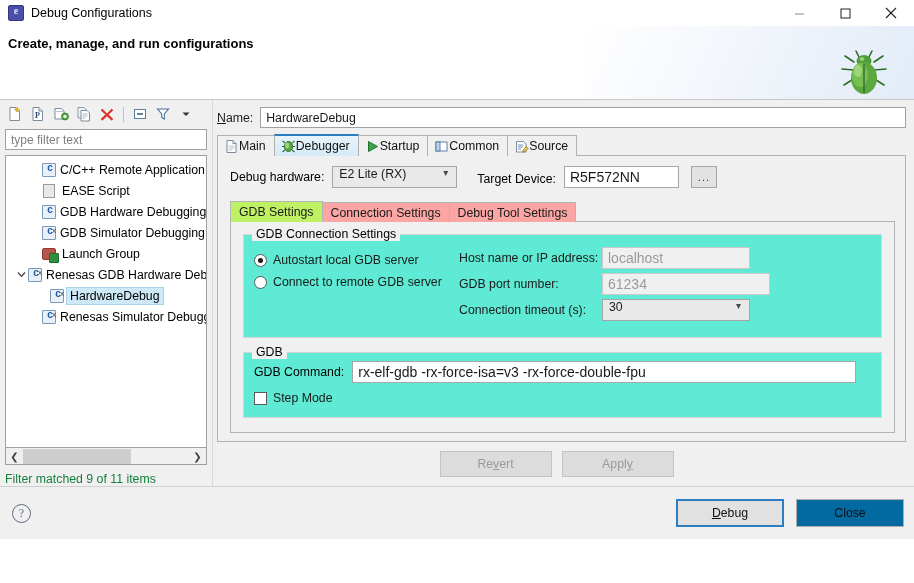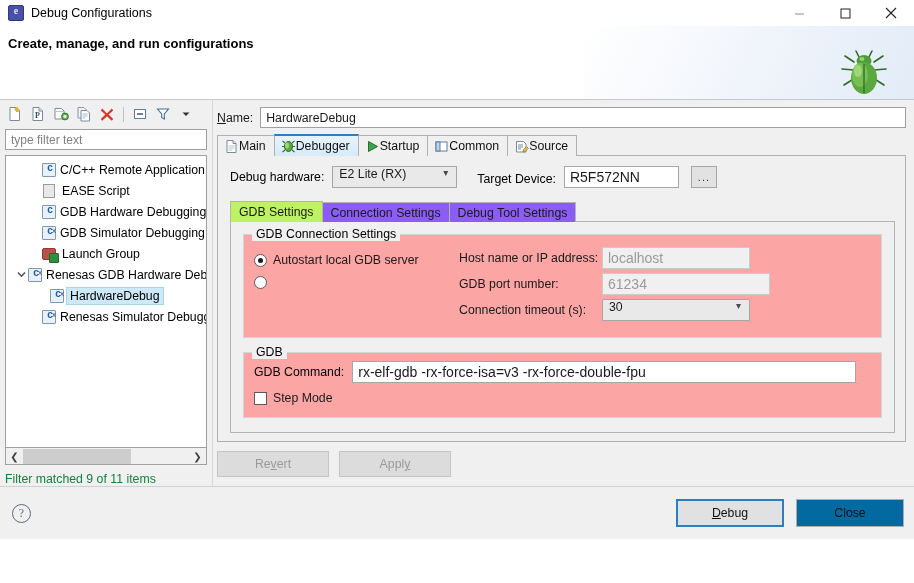--- a/index.html
+++ b/index.html
@@ -173,30 +173,30 @@
     width:26px; height:22px; border:1px solid #a6a6a6; background:#e2e2e2;
     display:flex; align-items:center; justify-content:center;
     font-size:11px; color:#333; letter-spacing:1px;
   }
 
   
   .itabrow{ display:flex; align-items:flex-end; height:21px; position:relative; z-index:2;}
   .itab{
     height:20px; display:flex; align-items:center; padding:0 8px;
     font-size:12.3px; border:1px solid #b4b4b4; border-bottom:none;
-    background:#8b5cf6; margin-right:-1px;
+    background:#fca5a5; margin-right:-1px;
   }
   .itab.active{ background:#bef264; height:21px; }
   .itabpanel{
     flex:1; border:1px solid #b4b4b4; background:#f0f0f0;
     margin-top:-1px; padding:12px 12px 0 12px;
   }
 
   .group{
-    border:1px solid #d4d4d4; background:#fca5a5;
+    border:1px solid #d4d4d4; background:#5eead4;
     margin-bottom:14px; padding:8px 25px 12px 10px; position:relative;
   }
   .group-title{
     position:absolute; top:-8px; left:8px; background:#f0f0f0;
     padding:0 4px; font-size:12.3px; color:#000;
   }
   .gcols{ display:flex; padding-top:4px; }
   .radios{ width:205px; padding-top:2px; }
   .radio{ display:flex; align-items:center; height:22px; font-size:12.3px;}
   .rdot{
@@ -213,21 +213,21 @@
 
   .gdbrow{ display:flex; align-items:center; margin-bottom:8px; }
   .chkrow{ display:flex; align-items:center; font-size:12.3px; }
   .chk{
     width:13px; height:13px; border:1px solid #5a5a5a; background:#fff;
     margin-right:6px; flex:none;
   }
 
   
   .applyrow{
-    height:44px; display:flex; align-items:center; justify-content:flex-start;
+    height:44px; display:flex; align-items:center; justify-content:center;
     gap:10px; padding:0 10px 0 0; background:#f0f0f0;
   }
   .btn{
     height:26px; min-width:112px; border:1px solid #adadad; background:#0369a1;
     display:flex; align-items:center; justify-content:center;
     font-size:12.3px; color:#111;
   }
   .btn.disabled{ color:#9a9a9a; background:#dcdcdc; border-color:#c4c4c4; }
   .btn u{ text-decoration:underline; }
   .footer{
@@ -510,20 +510,21 @@
           <div class="group-title">GDB Connection Settings</div>
           <div class="gcols">
 
             <div class="radios">
               <div class="radio">
                 <span class="rdot on"></span>
                 <span>Autostart local GDB server</span>
               </div>
               <div class="radio">
                 <span class="rdot"></span>
+                <span>Connect to remote GDB server</span>
               </div>
             </div>
 
             <div class="fields">
               <div class="frow">
                 <span class="flabel">Host name or IP address:</span>
                 <div class="txt disabled" style="width:148px">
                   <span>localhost</span>
                 </div>
               </div>

